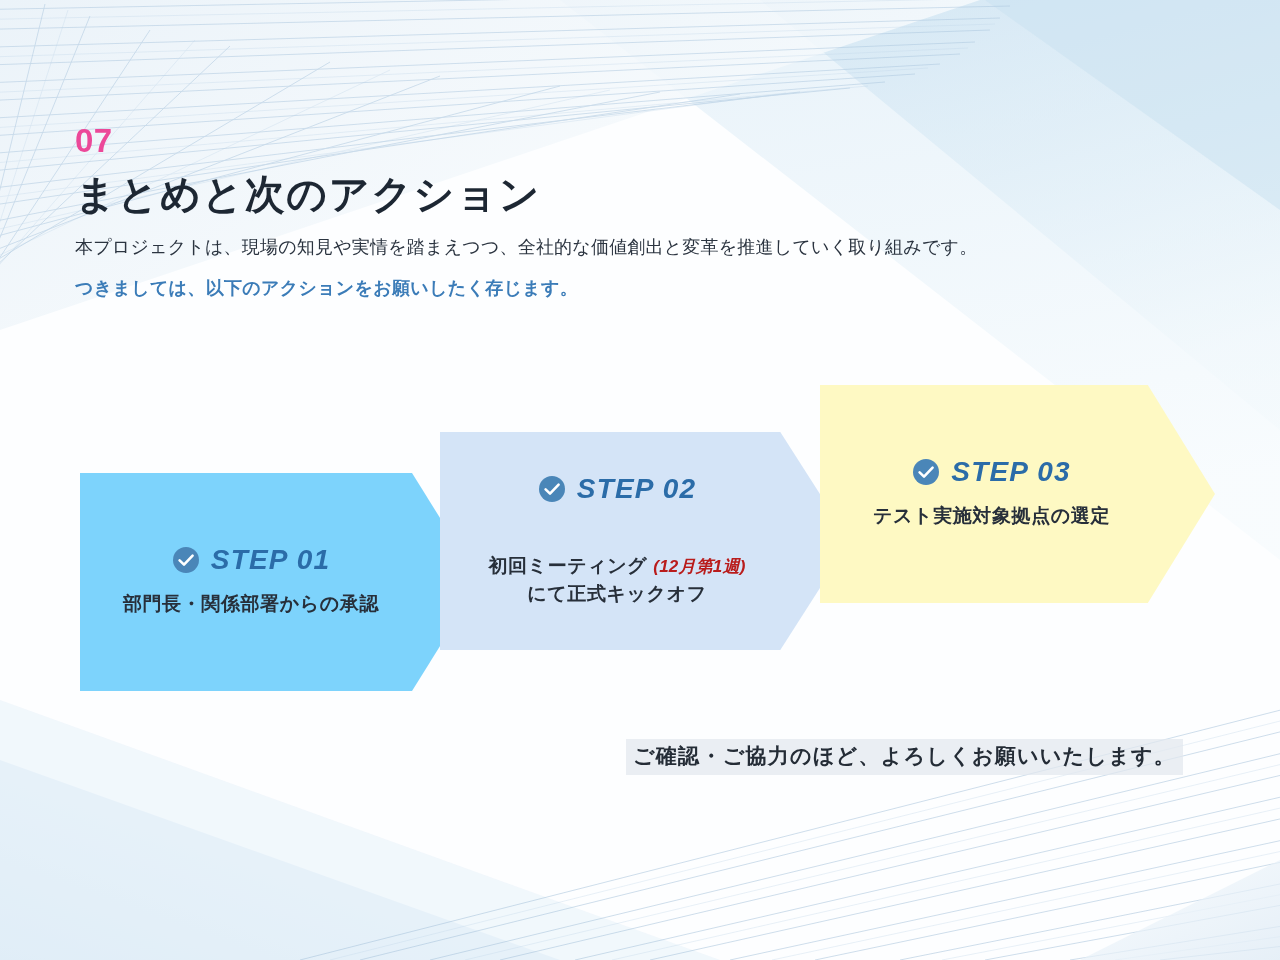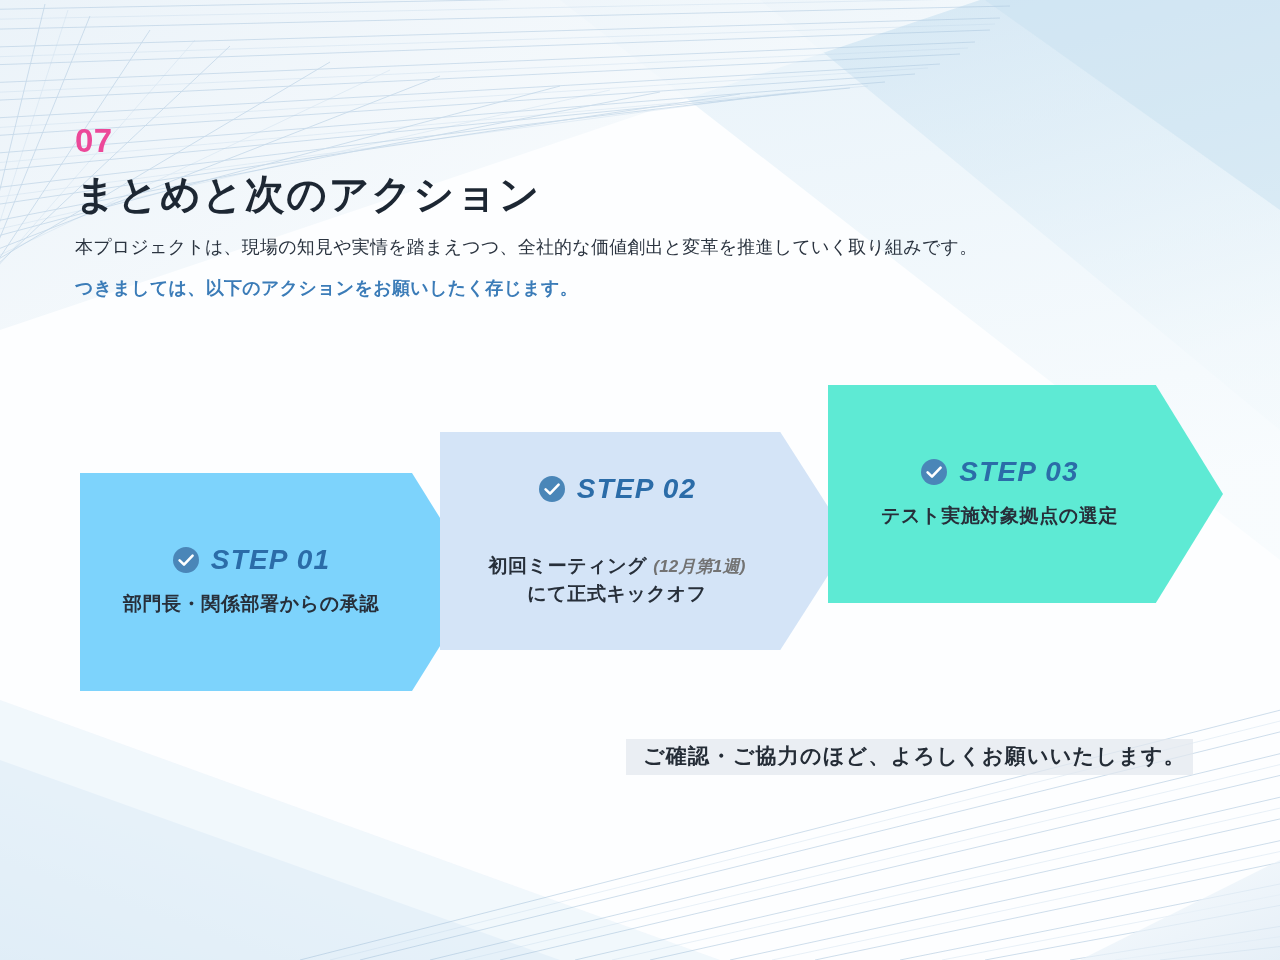--- a/index.html
+++ b/index.html
@@ -102,24 +102,23 @@
     background: #d4e4f7;
     clip-path: polygon(0 0, 83% 0, 100% 50%, 83% 100%, 0 100%);
     padding-right: 56px;
     gap: 33px;
   }
   .chev-03 {
     left: 820px;
     top: 385px;
     width: 395px;
     height: 218px;
-    background: #5eead4;
+    background: #fef9c3;
     clip-path: polygon(0 0, 83% 0, 100% 50%, 83% 100%, 0 100%);
     padding-right: 52px;
-    margin-left: 8px;
   }
 
   .step-head {
     display: flex;
     align-items: center;
     gap: 11px;
     margin-bottom: 16px;
   }
   .check-icon {
     width: 28px;
@@ -139,32 +138,32 @@
   .step-desc {
     font-size: 19px;
     font-weight: bold;
     color: #272f3a;
     text-align: center;
     letter-spacing: 0.6px;
     line-height: 1.45;
     white-space: nowrap;
   }
   .step-desc .note {
-    color: #737373;
+    color: #b91c1c;
     font-style: italic;
     font-size: 17px;
     letter-spacing: 0.2px;
   }
 
   
   .closing {
     position: absolute;
     left: 626px;
     top: 739px;
-    padding: 3px 7px 5px 17px;
+    padding: 3px 7px 5px 7px;
     background: rgba(226, 231, 238, 0.72);
     font-size: 21px;
     font-weight: bold;
     color: #242c36;
     letter-spacing: 1.3px;
     line-height: 1.35;
     white-space: nowrap;
   }
 </style>
 </head>

